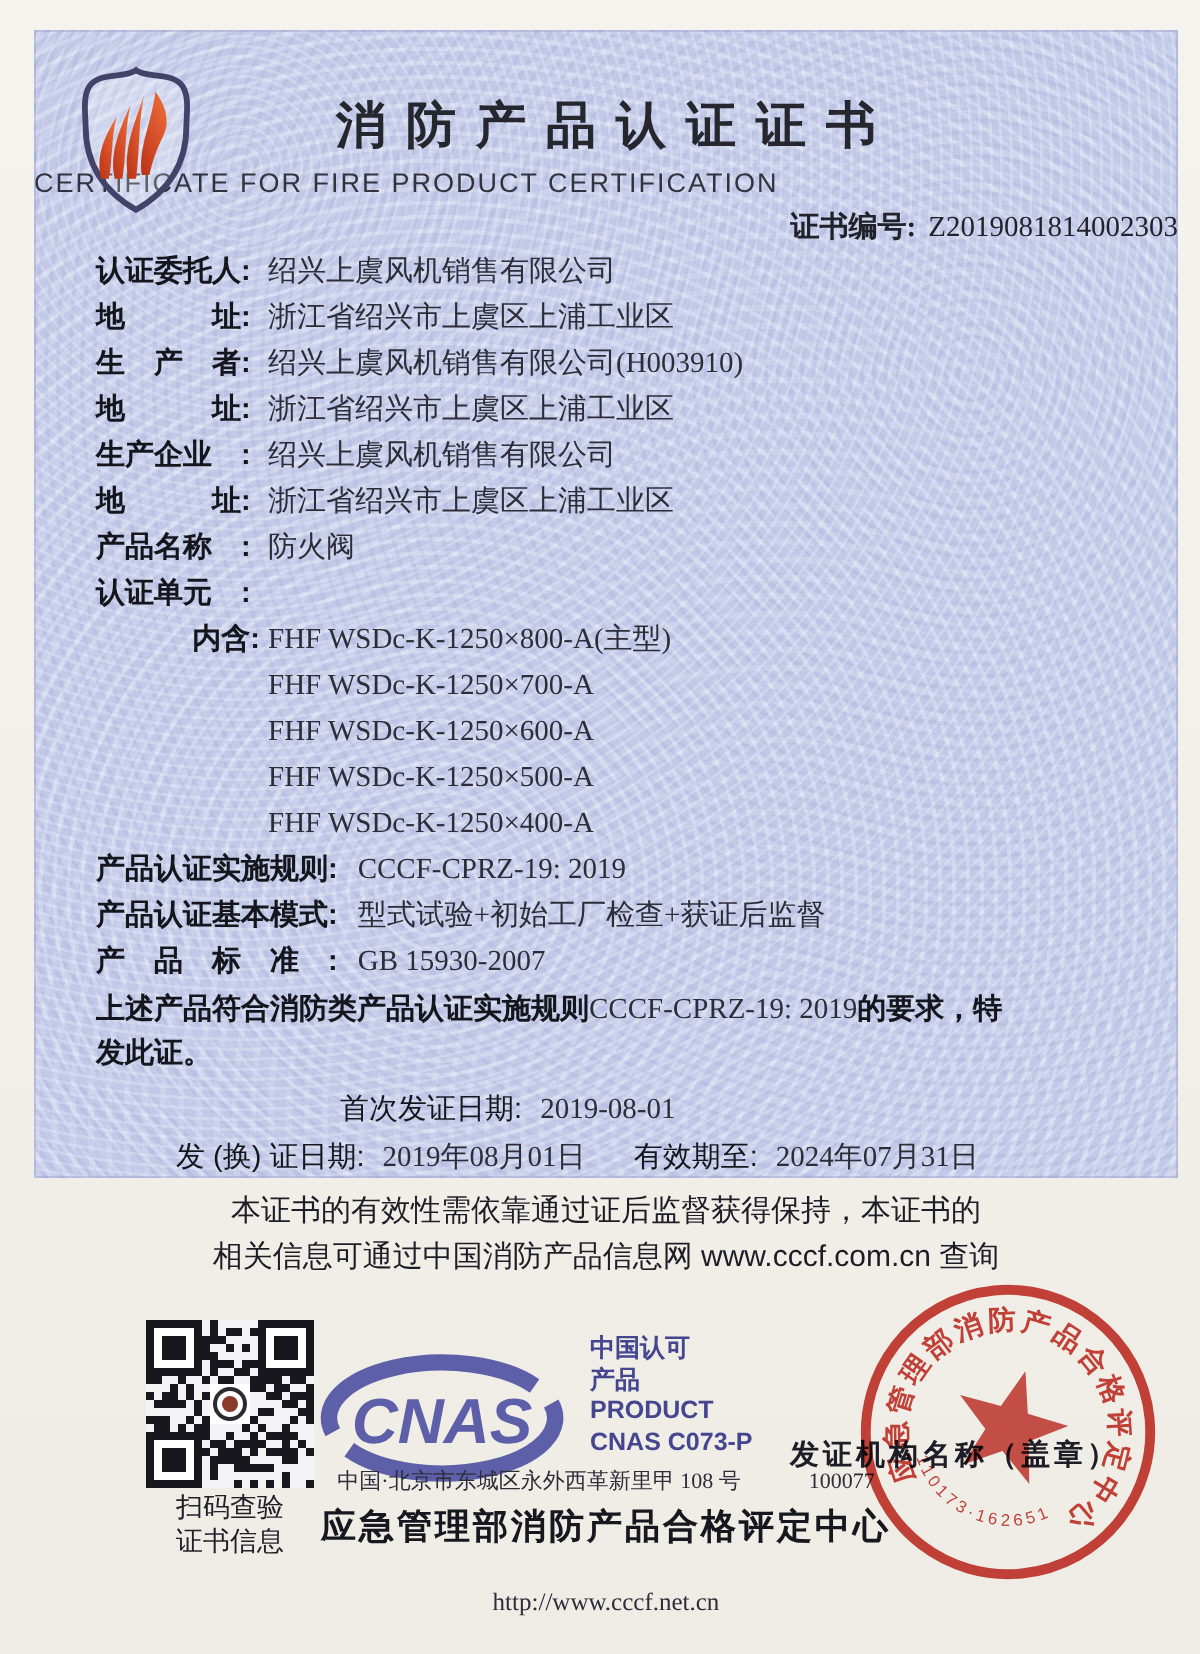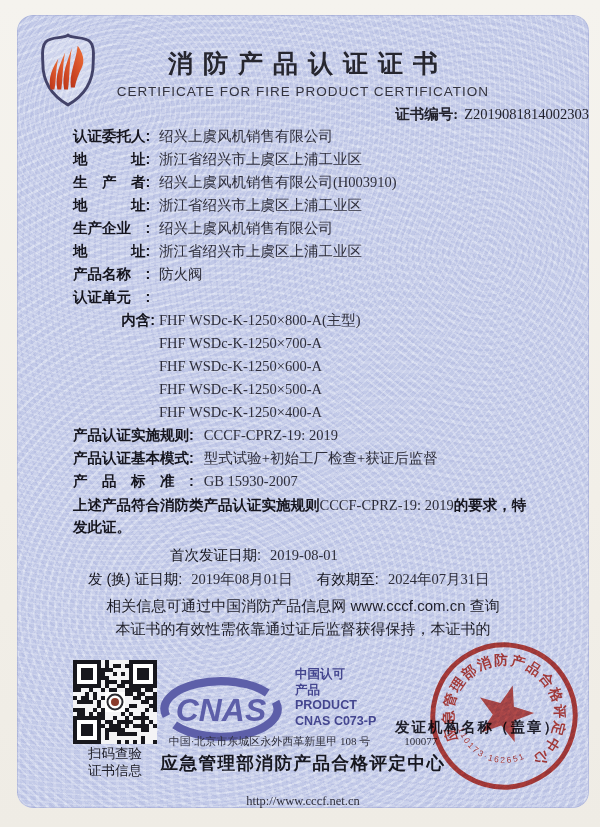--- a/index.html
+++ b/index.html
@@ -3,47 +3,46 @@
 <meta charset="utf-8">
 <style>
   * { margin:0; padding:0; box-sizing:border-box; }
   body { width:600px; height:827px; overflow:hidden; font-family:"Liberation Sans","DejaVu Sans",sans-serif; }
   .page {
     position:relative; width:600px; height:827px;
     background:#f3f0ea;
     background-image:linear-gradient(180deg, #f5f3ee 0%, #f2efe8 60%, #efece5 100%);
   }
   .cert {
-    position:absolute; left:17px; top:15px; width:572px; height:793px;
+    position:absolute; left:17px; top:15px; width:572px; height:574px;
     background-color:#ccd3ec;
     background-image:
       repeating-radial-gradient(circle at 18% 12%, rgba(255,255,255,.20) 0 1.5px, rgba(255,255,255,0) 1.5px 5px),
       repeating-radial-gradient(circle at 82% 30%, rgba(104,114,186,.09) 0 2px, rgba(104,114,186,0) 2px 6px),
       repeating-radial-gradient(circle at 35% 75%, rgba(255,255,255,.14) 0 2px, rgba(118,128,198,.07) 2px 7px),
       repeating-radial-gradient(circle at 65% 95%, rgba(255,255,255,.10) 0 3px, rgba(118,128,198,.05) 3px 9px);
     box-shadow: inset 0 0 0 1px rgba(140,148,200,.35);
-    border-radius: 16px;
   }
   
   .logo { position:absolute; left:20px; top:16px; width:62px; height:78px; }
   .title {
     margin-top:32px; text-align:center; font-size:25px; line-height:33px;
     font-weight:700; letter-spacing:10px; color:#26262f; text-indent:10px;
   }
   .subtitle {
-    text-align:center; font-size:13.5px; line-height:24px; letter-spacing:1px;
+    text-align:left; font-size:13.5px; line-height:24px; letter-spacing:1px;
     color:#33333f; font-weight:500;
   }
   .certno {
     line-height:21px; text-align:right; font-size:14.5px; color:#22222c;
   }
   .certno .cn-label { font-family:"Liberation Serif","DejaVu Serif",serif; font-weight:600; }
   .certno .cn-value { font-family:"Liberation Serif","DejaVu Serif",serif; margin-left:6px; }
   
-  .main { padding-left:56px; }
+  .main { padding-left:31px; }
   .row { display:flex; line-height:23px; font-size:14.5px; align-items:baseline; }
   .lbl { flex:0 0 82px; font-weight:700; color:#15151e; white-space:pre; }
   .lbl-right { text-align:right; }
   .lbl-long { flex:0 0 auto; margin-right:6px; }
   .val {
     font-family:"Liberation Serif","DejaVu Serif",serif; color:#2d2d3a;
     margin-left:4px; white-space:pre;
   }
   .cont { margin-left:86px; line-height:23px; font-size:14.5px; }
   .statement {
@@ -179,22 +178,22 @@
       <div class="drow">
         <span class="dlbl">发 (换) 证日期:</span>
         <span class="dval">2019年08月01日</span>
         <span class="gap"></span>
         <span class="dlbl">有效期至:</span>
         <span class="dval">2024年07月31日</span>
       </div>
     </div>
 
     <div class="notice">
+      <div>本证书的有效性需依靠通过证后监督获得保持，本证书的</div>
       <div>相关信息可通过中国消防产品信息网 www.cccf.com.cn 查询</div>
-      <div>本证书的有效性需依靠通过证后监督获得保持，本证书的</div>
     </div>
 
     <span class="qr">
       <svg id="qr-svg" viewBox="0 0 84 84">
         <rect x="-2" y="-2" width="88" height="88" fill="#f4f4f6"></rect>
       <rect x="32" y="0" width="4" height="4" fill="#17171d"></rect>
           <rect x="32" y="4" width="4" height="4" fill="#17171d"></rect>
           <rect x="40" y="4" width="4" height="4" fill="#17171d"></rect>
           <rect x="44" y="4" width="4" height="4" fill="#17171d"></rect>
           <rect x="52" y="4" width="4" height="4" fill="#17171d"></rect>

